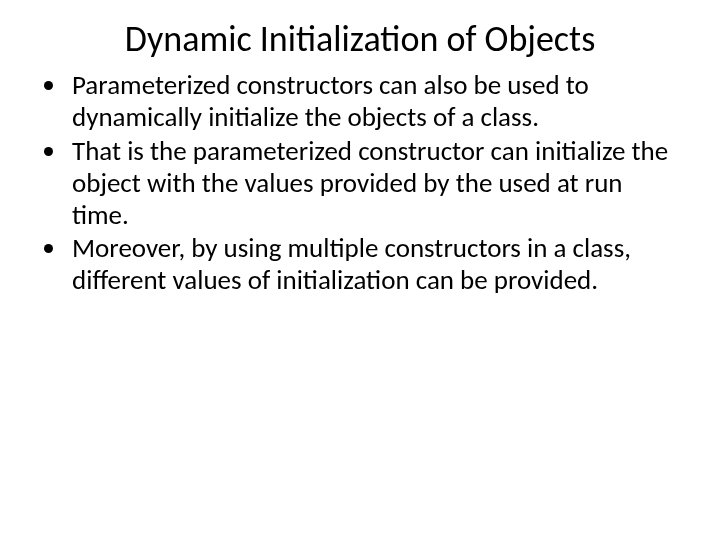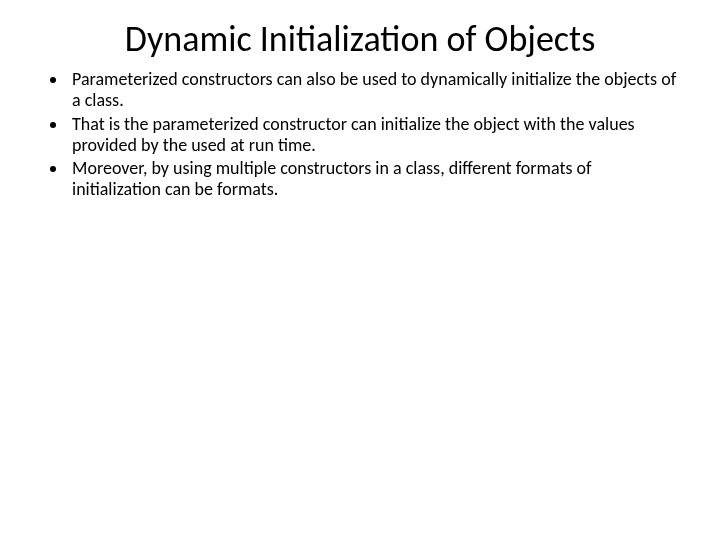--- a/index.html
+++ b/index.html
@@ -23,30 +23,30 @@
     text-align: center;
     margin: 0 0 8px 0;
     line-height: 1.2;
   }
   ul.body {
     margin: 0;
     padding: 0 0 0 32px;
     list-style: disc;
   }
   ul.body li {
-    font-size: 18px;
+    font-size: 27px;
     line-height: 1.18;
     font-weight: 400;
     margin: 0 0 2px 0;
     padding-left: 4px;
   }
 </style>
 </head>
 <body>
 
 <div class="slide">
   <h1 class="title">Dynamic Initialization of Objects</h1>
   <ul class="body">
     <li>Parameterized constructors can also be used to dynamically initialize the objects of a class.</li>
     <li>That is the parameterized constructor can initialize the object with the values provided by the used at run time.</li>
-    <li>Moreover, by using multiple constructors in a class, different formats of initialization can be formats.</li>
+    <li>Moreover, by using multiple constructors in a class, different values of initialization can be provided.</li>
   </ul>
 </div>
 
 </body></html>

